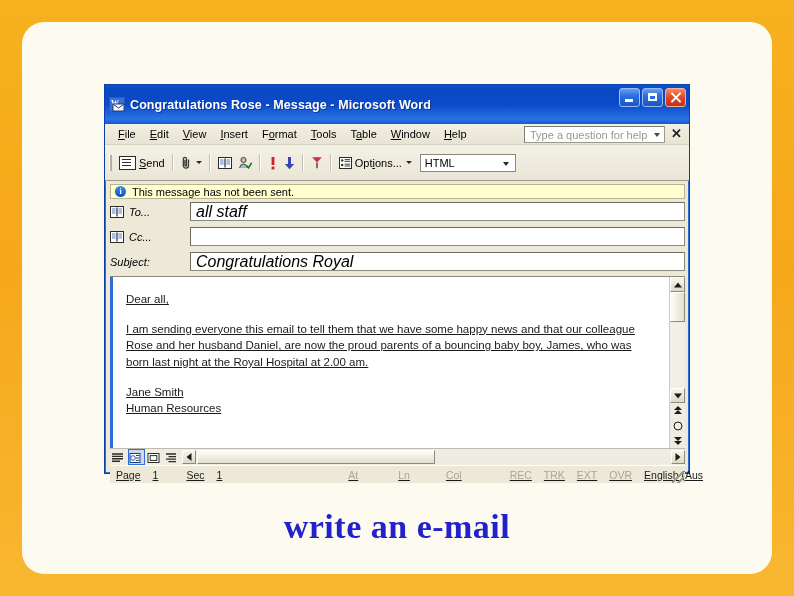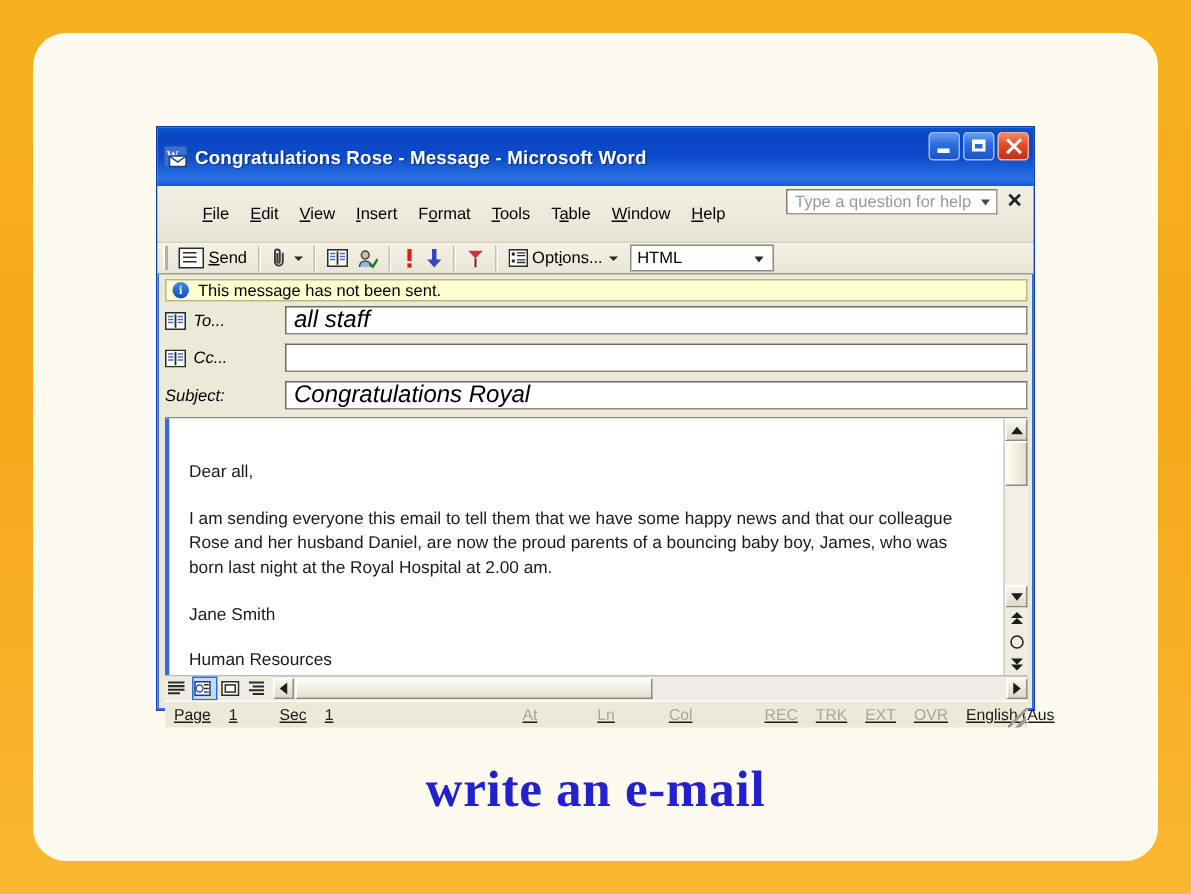--- a/index.html
+++ b/index.html
@@ -90,25 +90,25 @@
   }
   .win-btn.close::before, .win-btn.close::after {
     content:""; position:absolute; left:9px; top:2px; width:2px; height:13px;
     background:#fff;
   }
   .win-btn.close::before { transform: rotate(45deg); }
   .win-btn.close::after  { transform: rotate(-45deg); }
 
   
   .menubar {
-    height: 38px;
+    height: 21px;
     background: linear-gradient(180deg,#F2EFE3 0%,#E8E4D4 100%);
     display: flex;
     align-items: center;
-    padding-left: 23px;
+    padding-left: 6px;
     box-sizing: border-box;
     position: relative;
     border-bottom: 1px solid #D6D2C2;
   }
   .menu-item {
     font-size: 11px;
     color: #000;
     padding: 2px 7px;
     cursor: default;
     white-space: nowrap;
@@ -140,21 +140,21 @@
   .menubar-close {
     position: absolute; right: 6px; top: 3px;
     width: 13px; height: 13px;
     font-size: 13px; line-height: 13px; text-align:center;
     color: #20232A; font-weight: bold;
     font-family: "Liberation Sans", sans-serif;
   }
 
   
   .toolbar {
-    height: 21px;
+    height: 36px;
     background: linear-gradient(180deg,#F4F1E6 0%,#E9E5D6 100%);
     display: flex;
     align-items: center;
     padding-left: 4px;
     box-sizing: border-box;
     border-bottom: 1px solid #9C9A8C;
   }
   .grip {
     width: 3px; height: 16px; margin-right: 4px;
     background: linear-gradient(90deg,#FFF 0 1px,#B4B0A0 1px 3px);
@@ -260,21 +260,21 @@
     flex: 1;
     background: #fff;
     padding: 14px 14px 0 13px;
     box-sizing: border-box;
     font-family: "Liberation Sans", sans-serif;
     font-size: 11.5px;
     color: #1a1a1a;
     line-height: 1.45;
     overflow: hidden;
   }
-  .doc-page p { margin: 14px 0 13px 0; }
+  .doc-page p { margin: 0 0 13px 0; text-decoration: underline; }
   .doc-page p.tight { margin-bottom: 0; }
 
   
   .vscroll {
     width: 15px; background: #EFEDE3; flex: none;
     border-left: 1px solid #CFCBBC;
     display:flex; flex-direction: column;
     position: relative;
   }
   .sb-btn {

